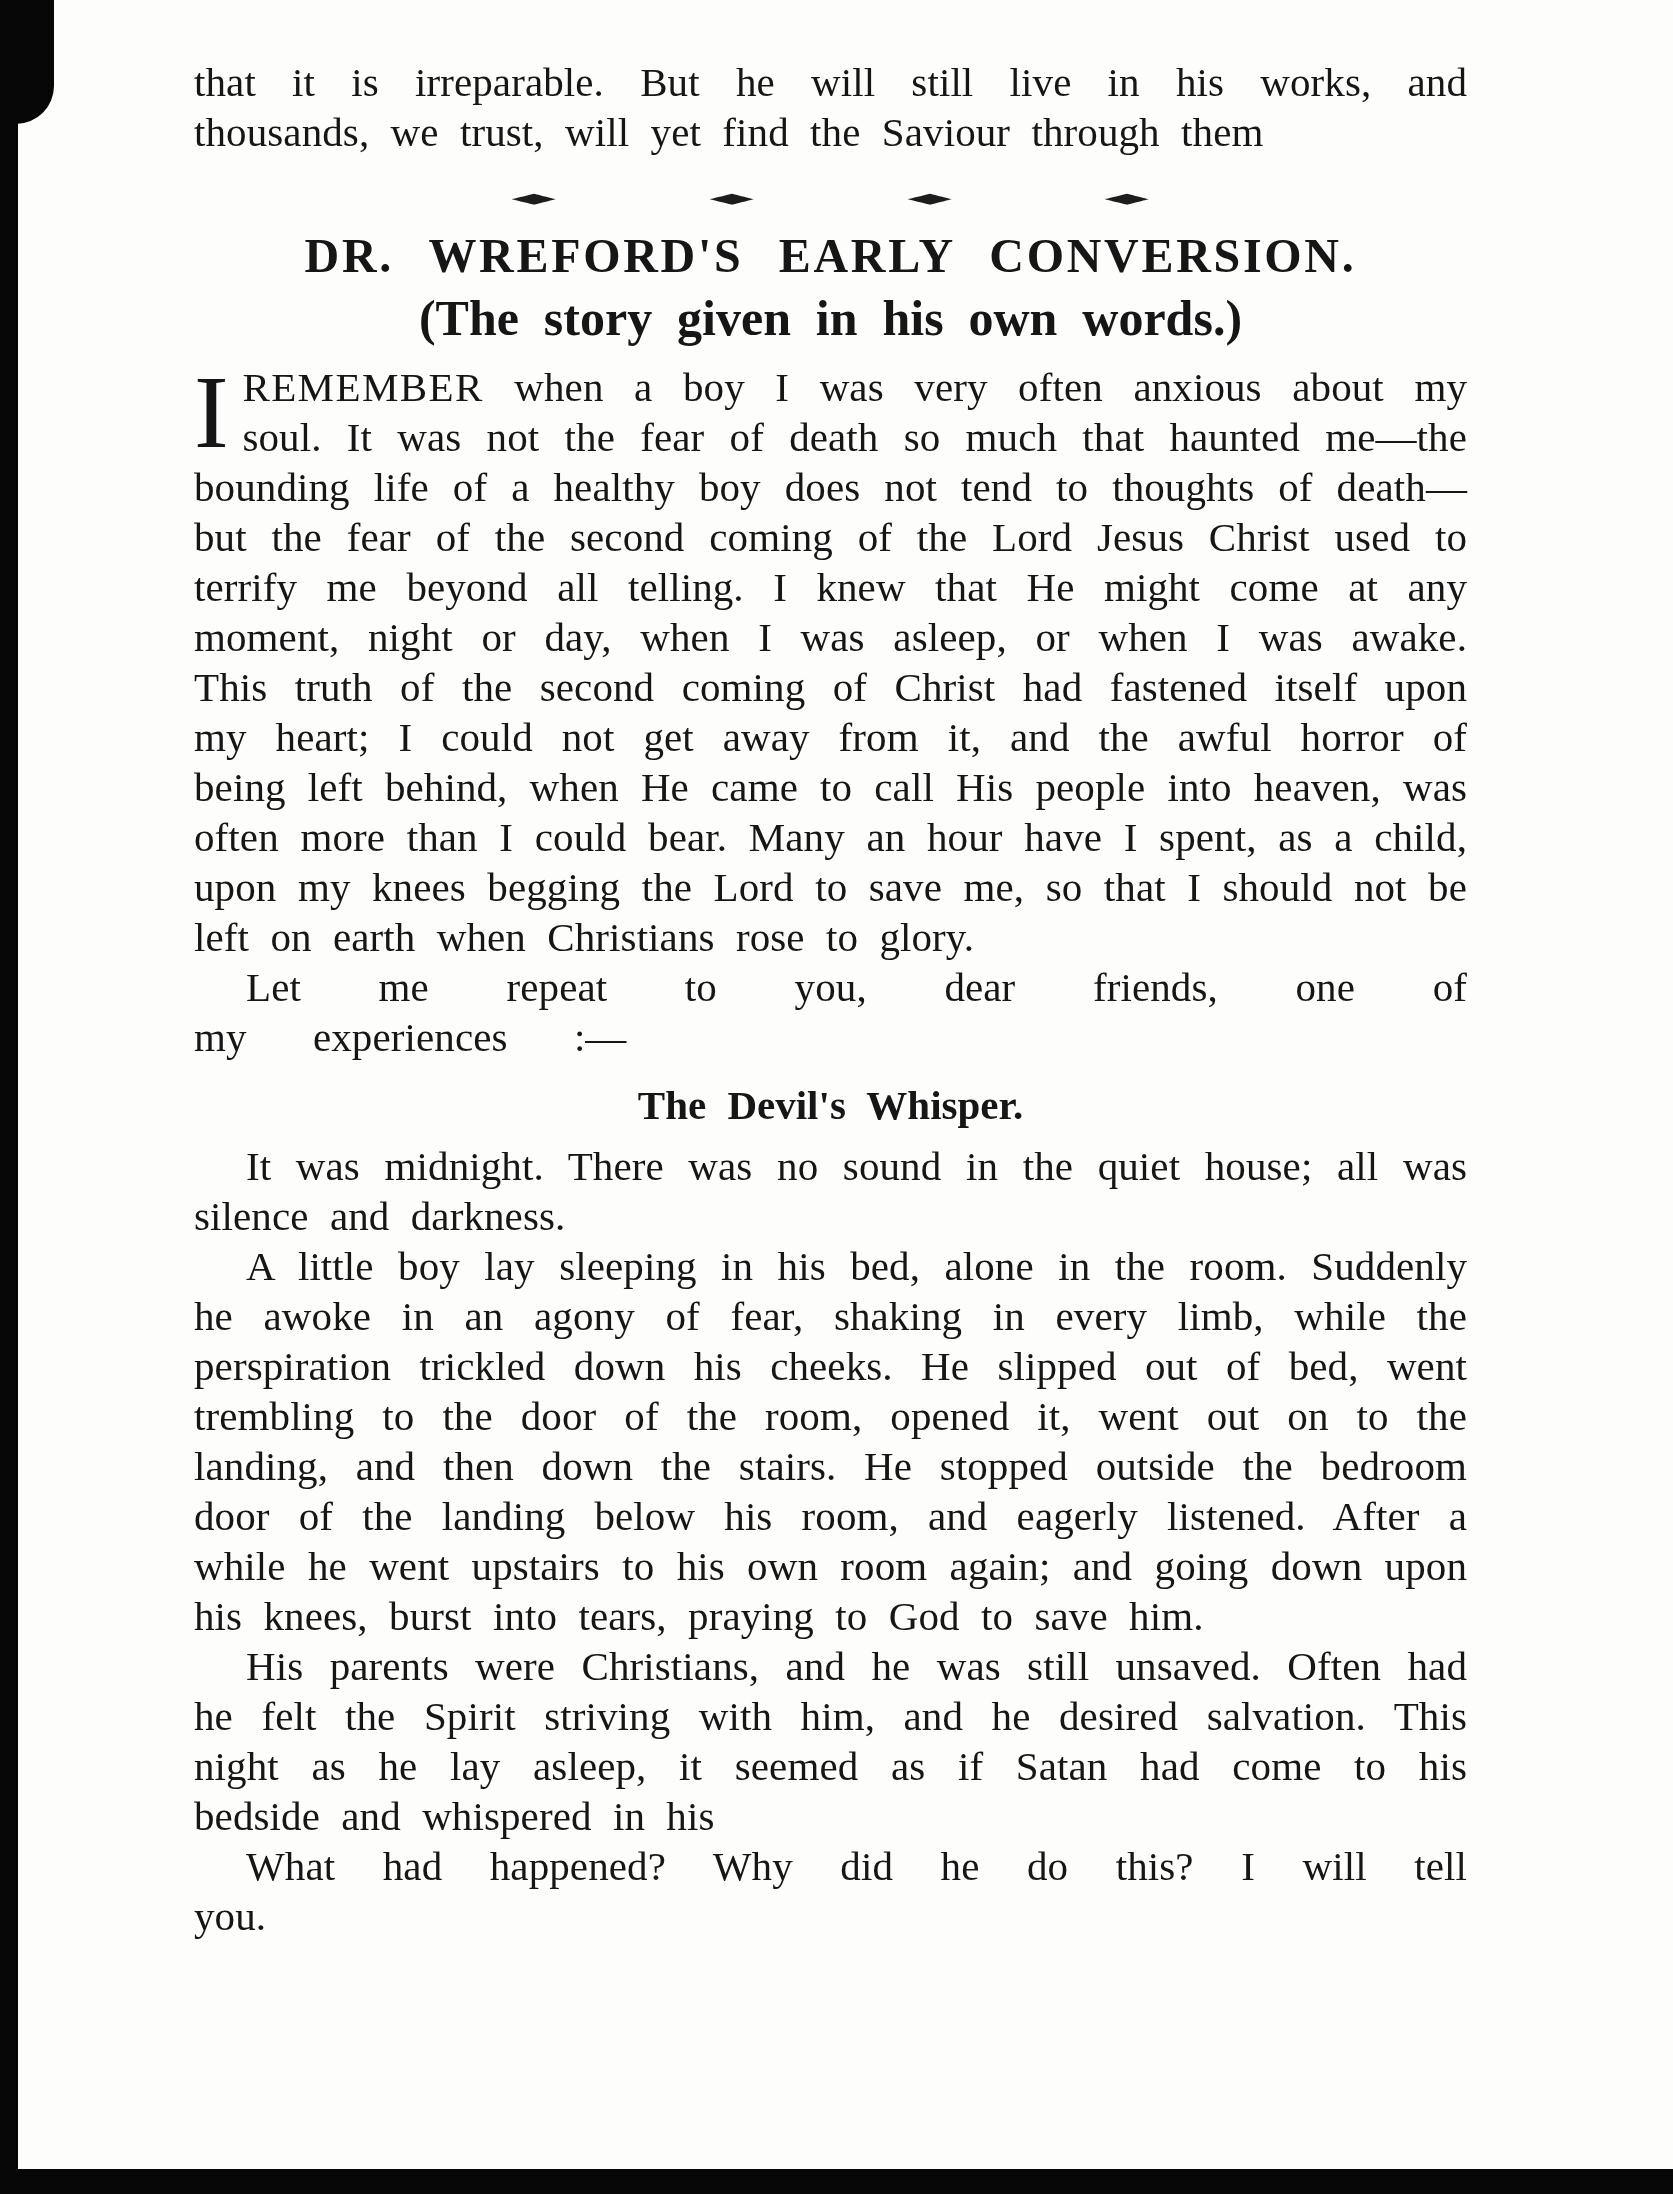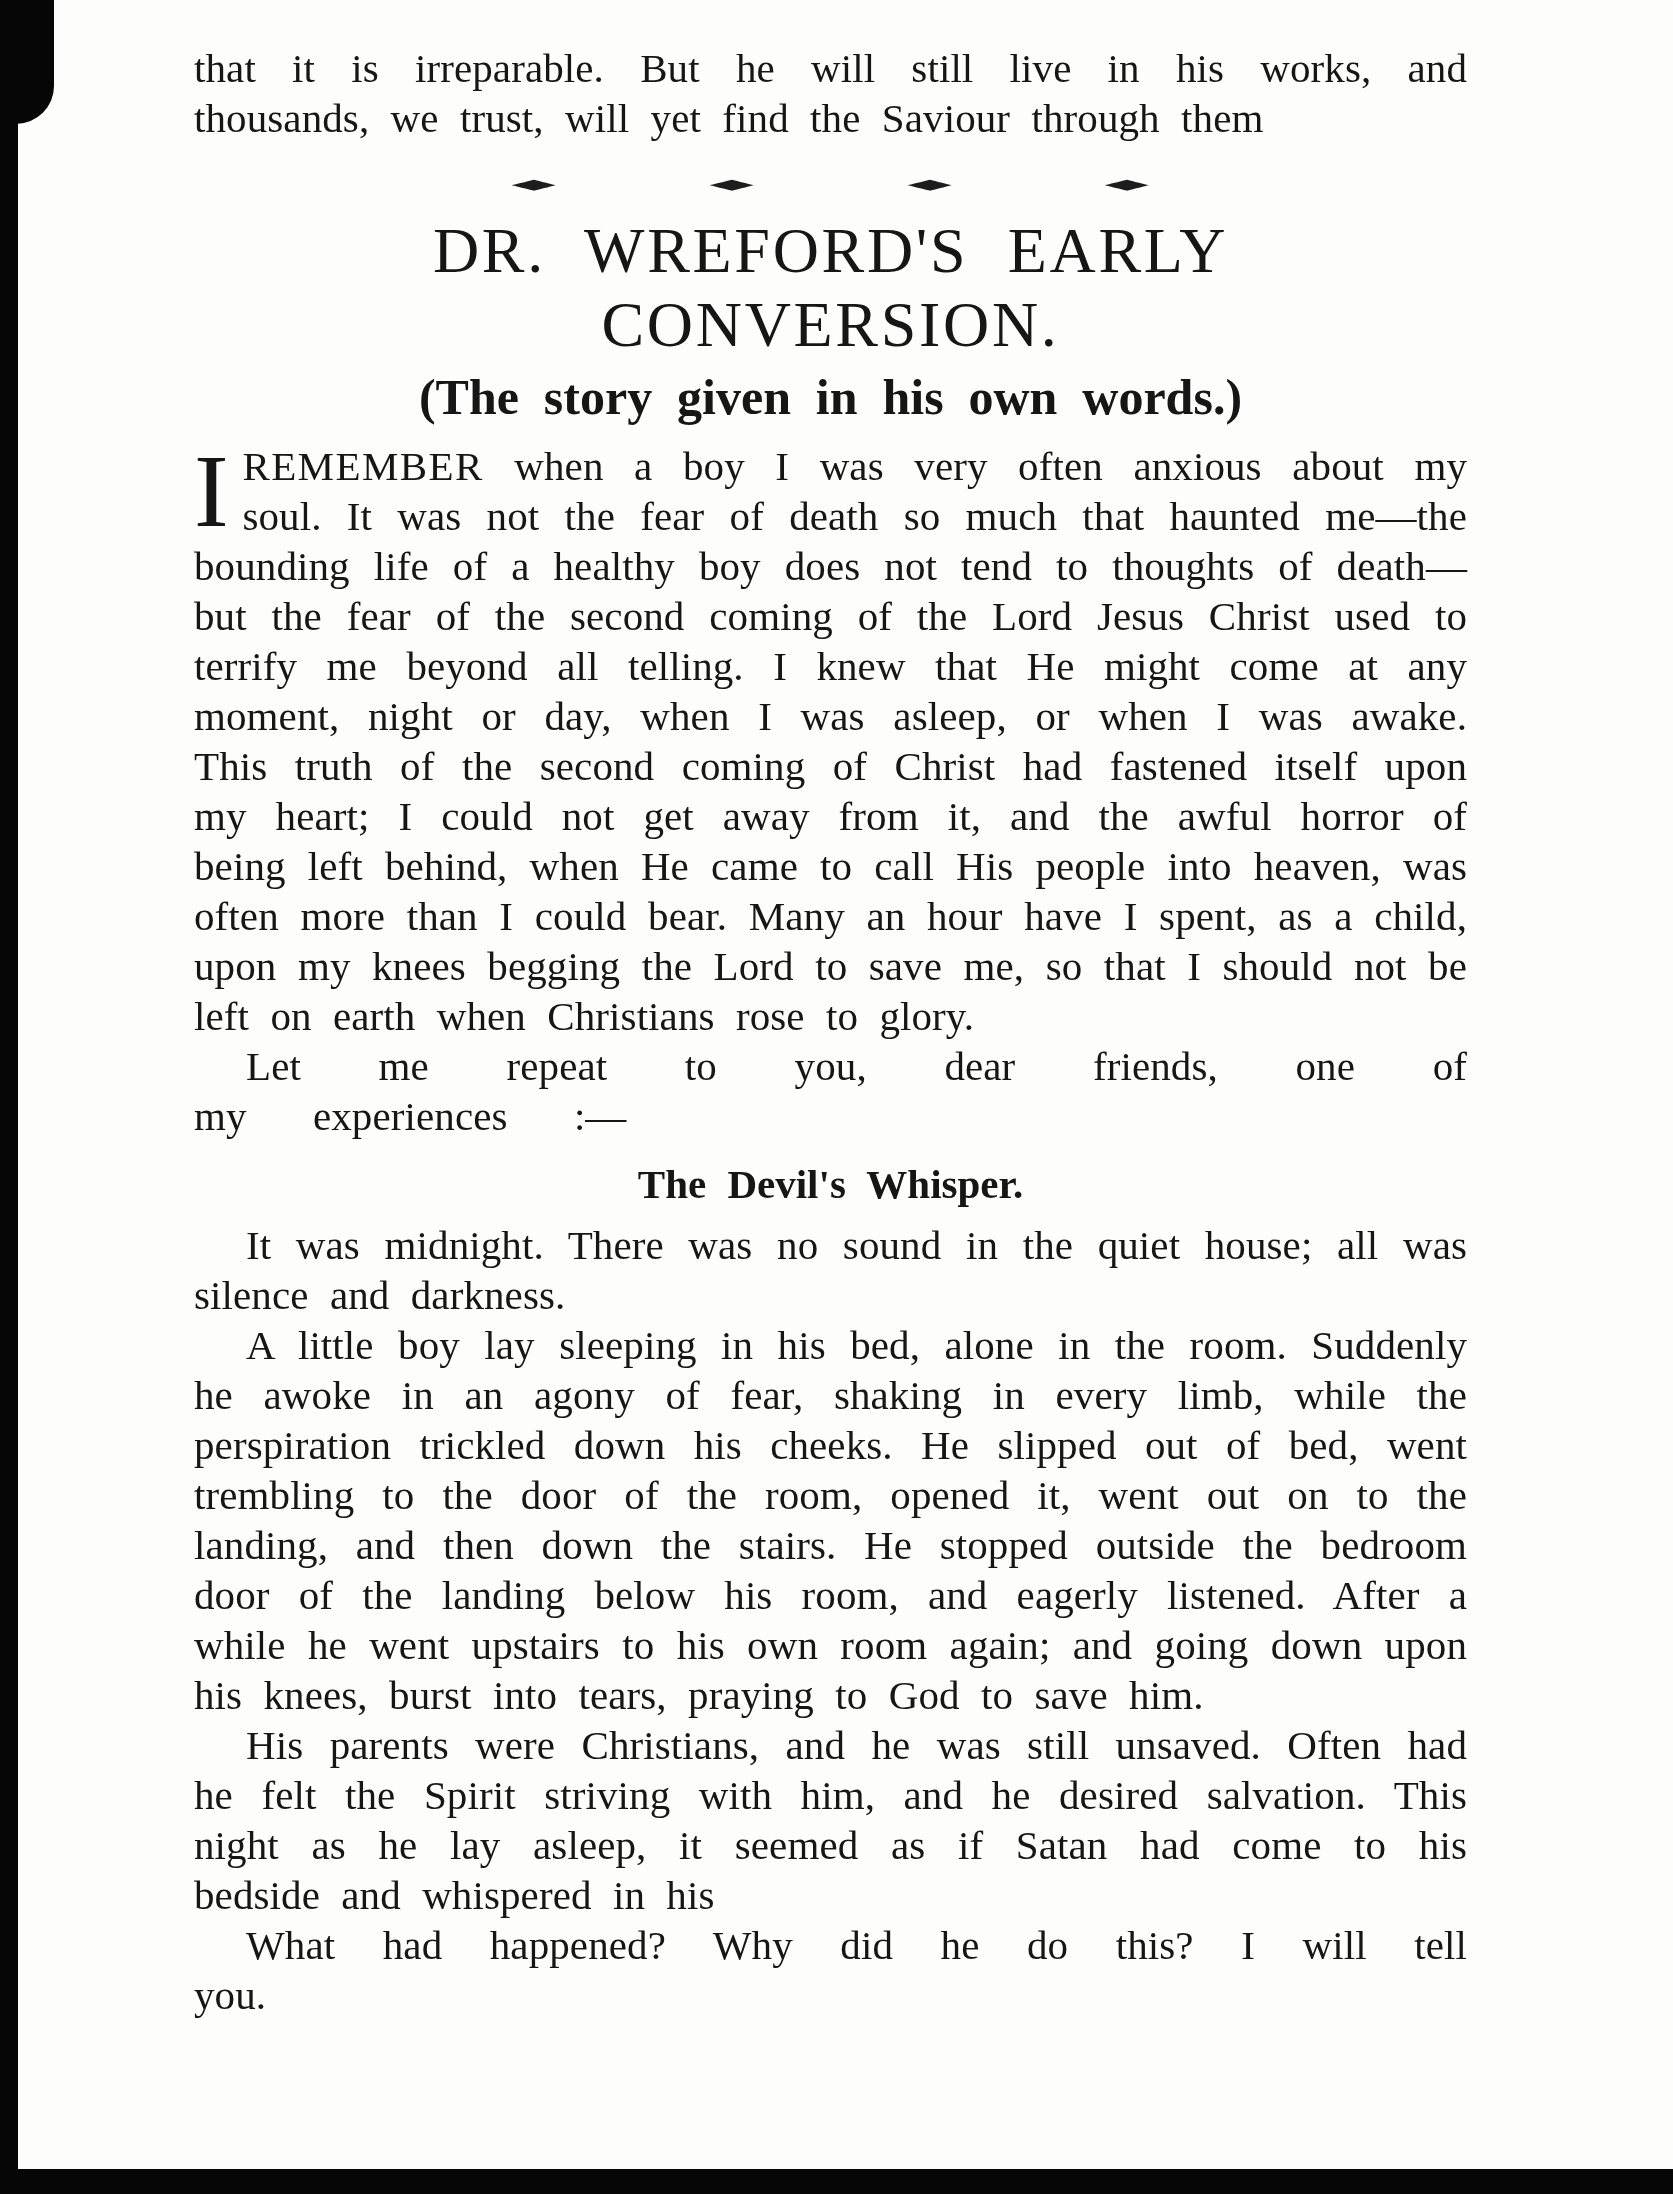--- a/index.html
+++ b/index.html
@@ -61,41 +61,41 @@
   .body-par {
     font-size: 41px;
     line-height: 50px;
     text-align: justify;
     margin: 0;
     word-spacing: 11px;
     letter-spacing: 0.1px;
   }
   .indent { text-indent: 52px; }
 
-  .continuation { margin-top: 3px; }
+  .continuation { margin-top: 17px; }
 
   .ornament-row {
     display: flex;
     justify-content: center;
     gap: 180px;
     margin: 23px 0 6.9px;
     height: 36px;
     align-items: center;
   }
   .ornament-row .fleuron {
     display: inline-block;
     font-size: 23px;
     color: #1d1d1d;
     transform: scaleX(2.5) scaleY(0.62);
   }
 
   .article-title {
     text-align: center;
-    font-weight: normal;
-    font-size: 64px;
+    font-weight: bold;
+    font-size: 48px;
     letter-spacing: 2.7px;
     word-spacing: 20.6px;
     margin: 12.4px 0 5.5px;
   }
   .article-subtitle {
     text-align: center;
     font-weight: bold;
     font-size: 50px;
     word-spacing: 12.4px;
     margin: 0 0 15px;

